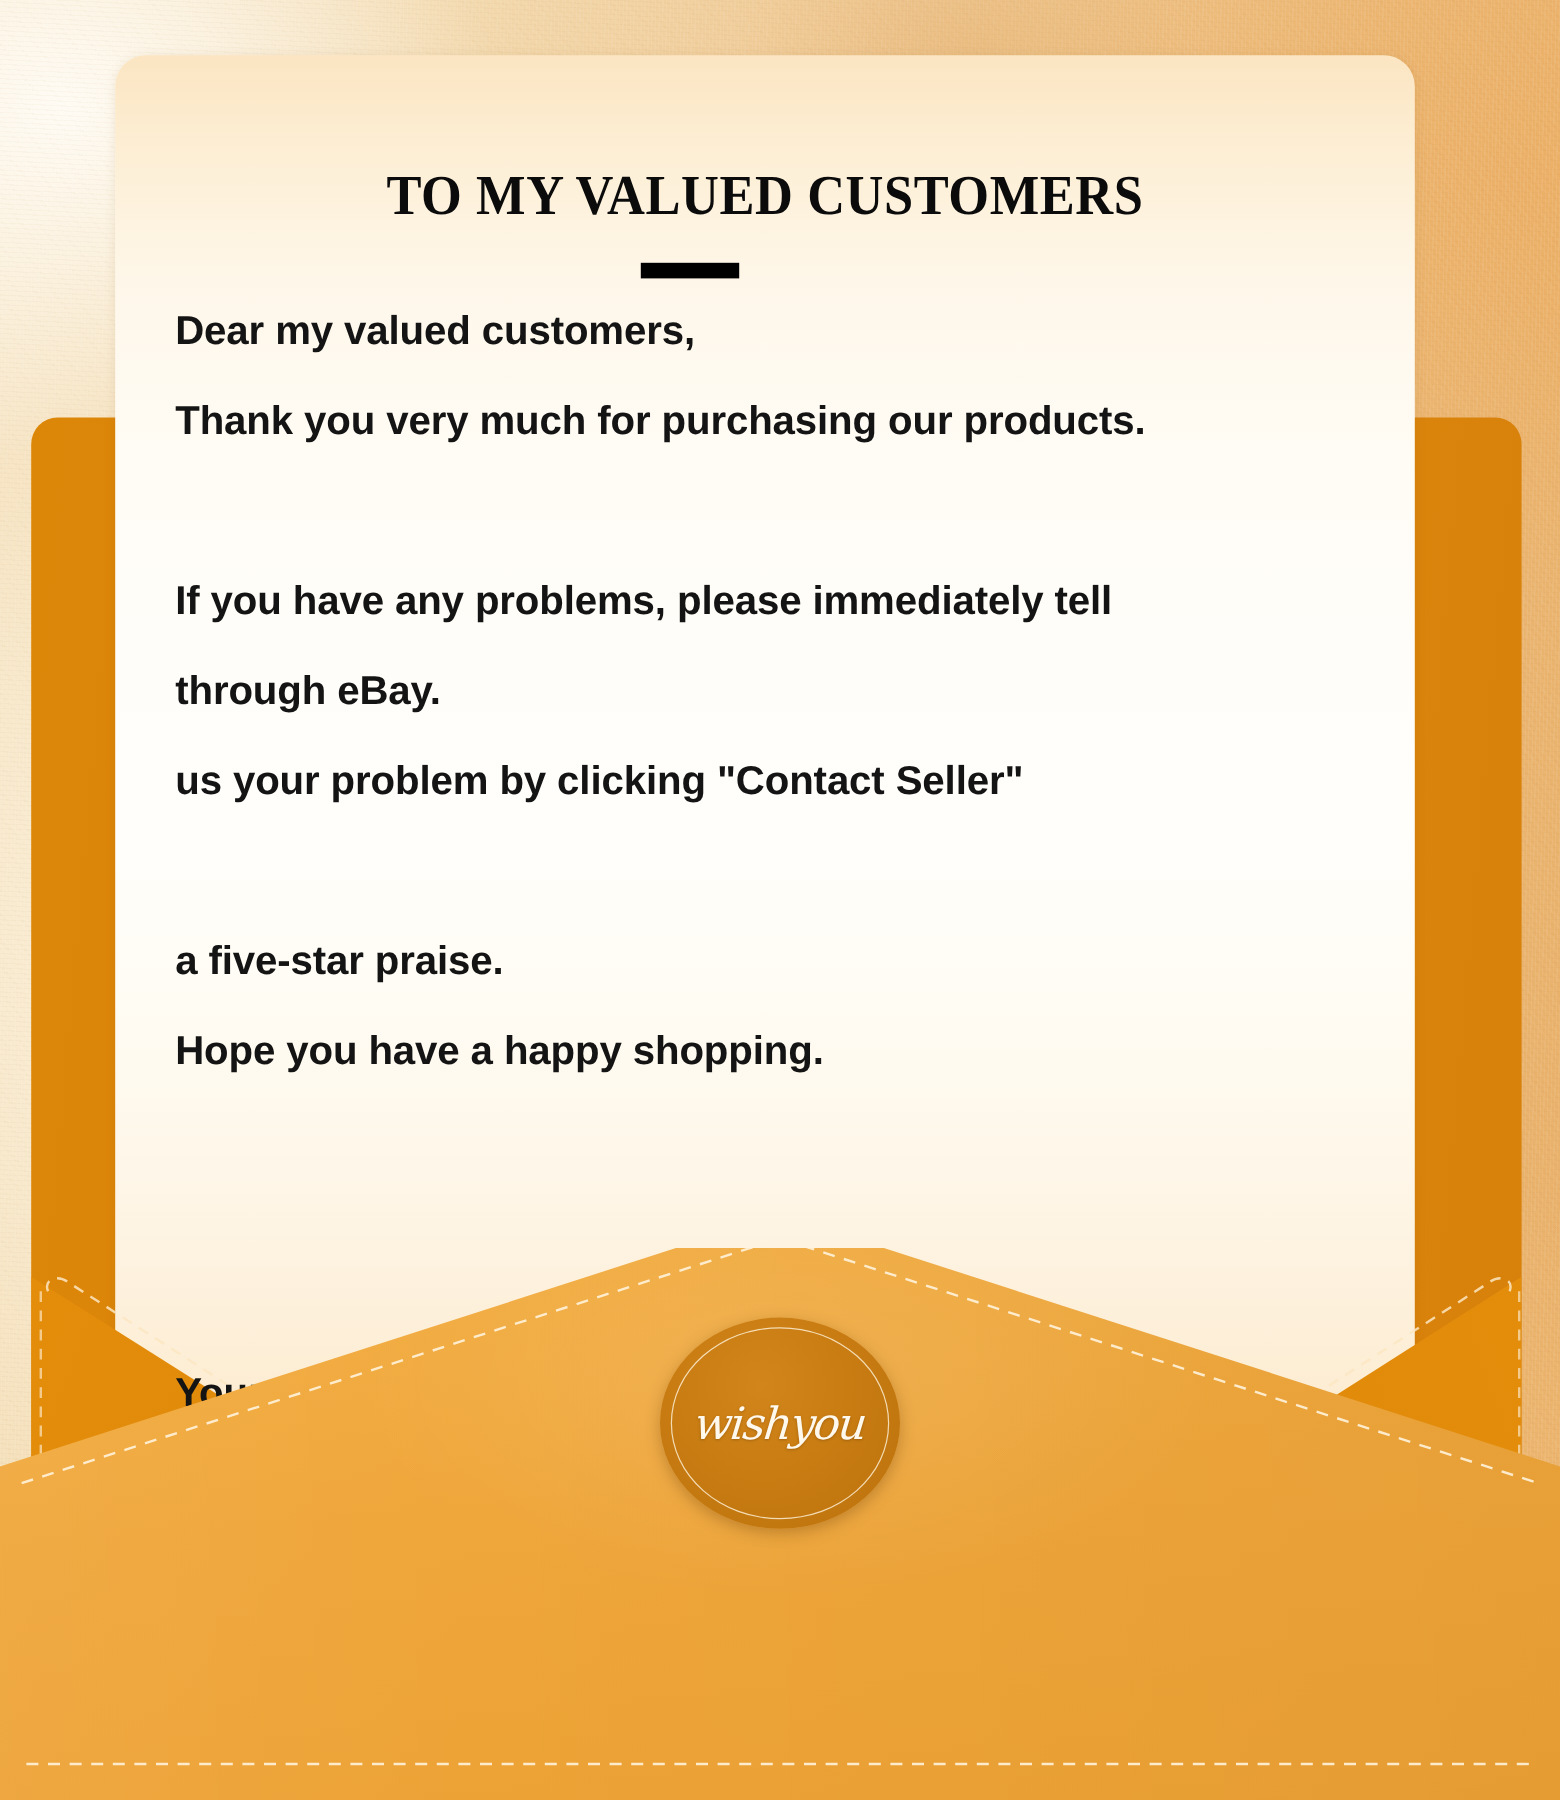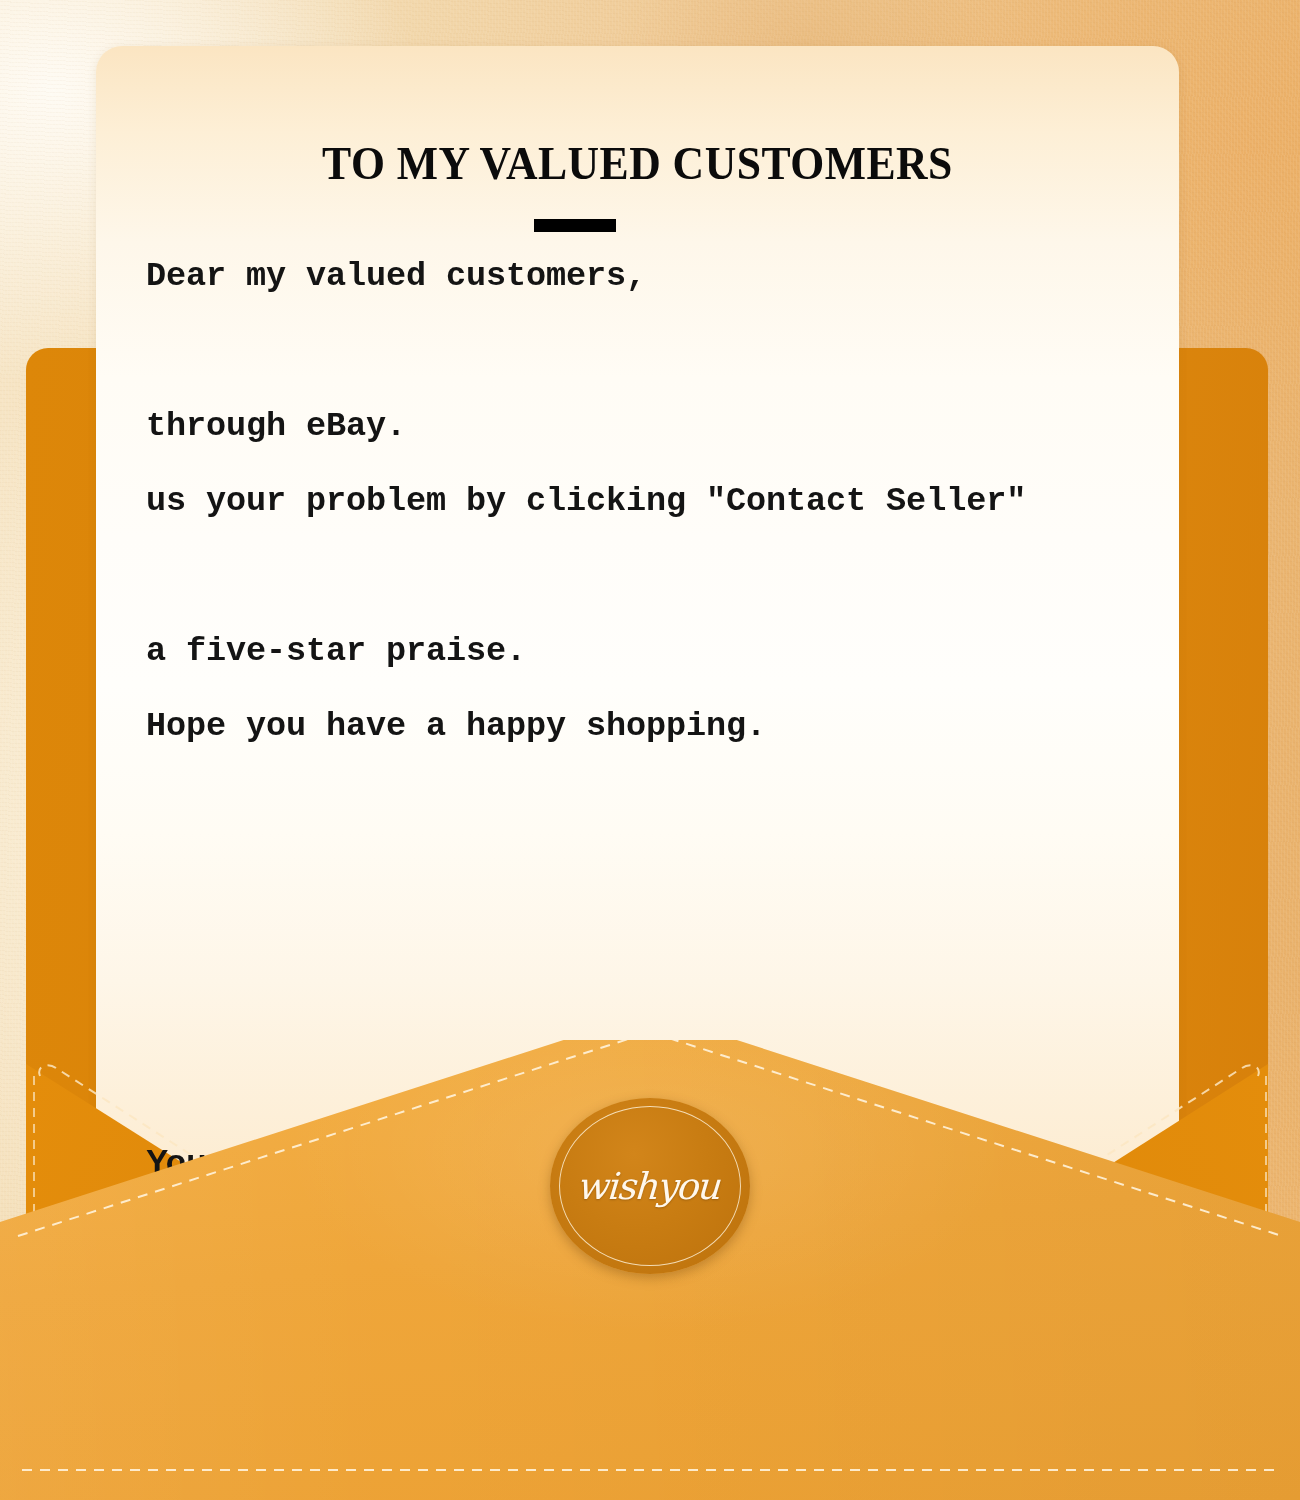--- a/index.html
+++ b/index.html
@@ -115,21 +115,21 @@
     height: 13px;
     background: #000000;
   }
 
   
   .body-copy {
     position: absolute;
     left: 50px;
     top: 193px;
     width: 1000px;
-    font-family: Liberation Mono, monospace;
+    font-family: Liberation Sans, sans-serif;
     font-weight: 600;
     font-size: 33.5px;
     line-height: 75px;
     color: #141414;
     letter-spacing: -0.1px;
   }
   .body-copy p {
     margin: 0;
     white-space: pre;
   }
@@ -246,21 +246,23 @@
   <div class="env-back"></div>
 
   <div class="card">
     <div class="card-inner">
 
       <div class="title">TO MY VALUED CUSTOMERS</div>
       <div class="title-rule"></div>
 
       <div class="body-copy">
         <p>Dear my valued customers,</p>
+        <p>Thank you very much for purchasing our products.</p>
         <p class="spacer"></p>
+        <p>If you have any problems, please immediately tell</p>
         <p>through eBay.</p>
         <p>us your problem by clicking "Contact Seller"</p>
         <p class="spacer"></p>
         <p>a five-star praise.</p>
         <p>Hope you have a happy shopping.</p>
       </div>
 
     </div>
   </div>
 

